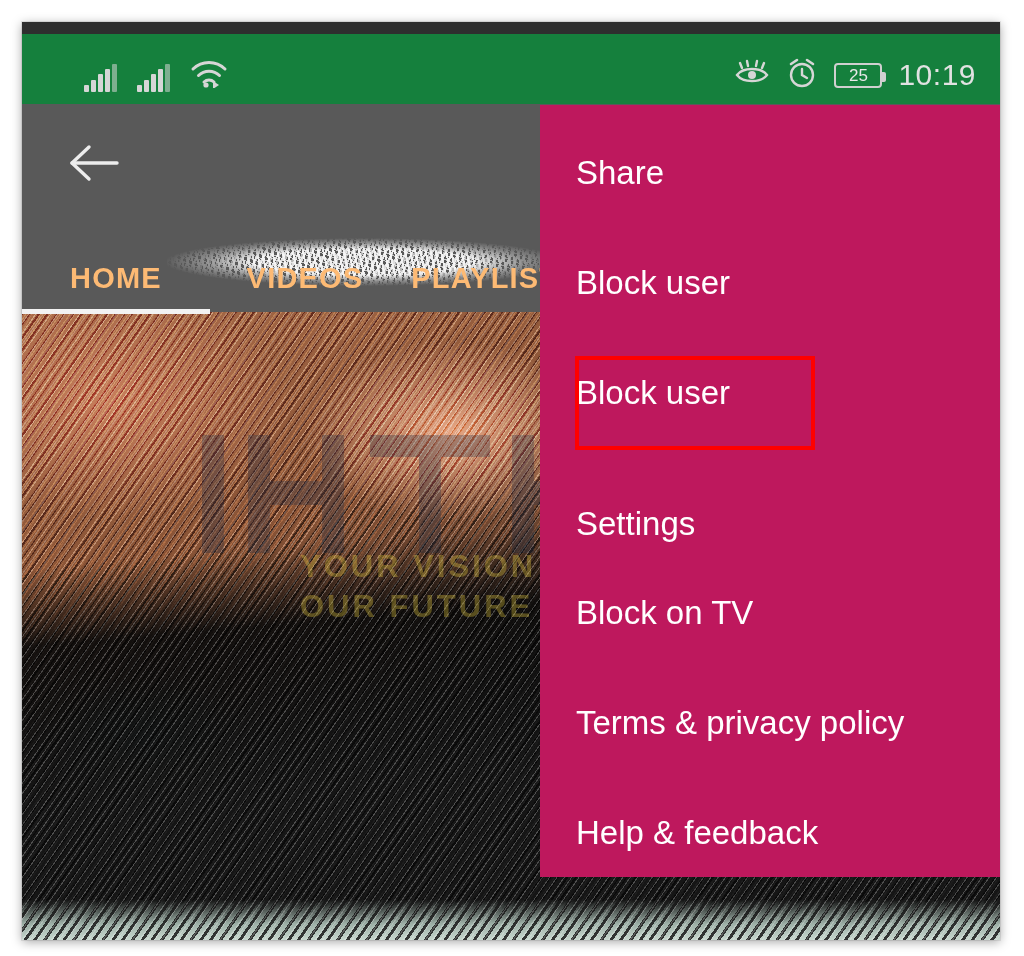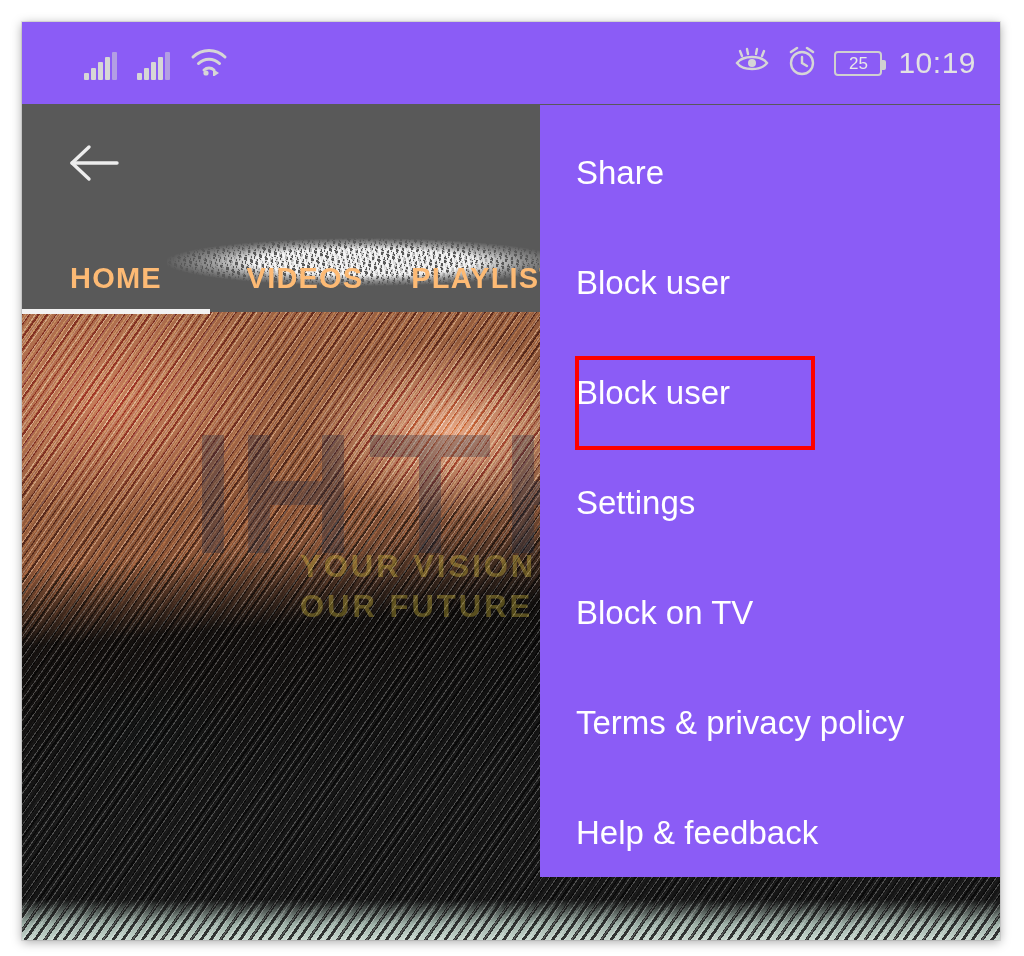--- a/index.html
+++ b/index.html
@@ -63,22 +63,22 @@
   }
   #art-foot::after {
     content:""; position:absolute; inset:0;
     background-image:repeating-linear-gradient(125deg,
       rgba(25,25,25,.85) 0px, rgba(25,25,25,.85) 3px,
       rgba(0,0,0,0) 3px, rgba(0,0,0,0) 8px);
   }
 
   
   #status-bar {
-    position:absolute; left:0; top:0; width:978px; height:82px;
-    background:#8b5cf6;
+    position:absolute; left:0; top:12px; width:978px; height:82px;
+    background:#15803d;
     display:flex; align-items:center;
     padding:0 24px 0 62px;
     color:#d8d8d8;
   }
   .sb-left { display:flex; align-items:flex-end; gap:20px; }
   .sb-right { margin-left:auto; display:flex; align-items:center; gap:16px; }
 
   .signal { display:flex; align-items:flex-end; gap:2px; height:26px; }
   .signal i { display:block; width:5px; background:#d6d6d6; border-radius:1px; }
   .signal i:nth-child(1){ height:7px; }
@@ -137,35 +137,35 @@
   #tab-videos   { width:190px; }
   #tab-playlists{ width:190px; overflow:hidden; }
   .tab.active::after {
     content:""; position:absolute; left:0; bottom:-2px;
     width:100%; height:5px; background:#f2f2f2;
   }
 
   
   #overflow-menu {
     position:absolute; left:518px; top:83px; width:460px; height:772px;
-    background:#8b5cf6;
+    background:#be185d;
     z-index:5;
     padding-left:10px;
   }
   .menu-item {
     position:absolute; left:0; width:460px; height:92px;
     display:flex; align-items:center;
     padding-left:36px;
     color:#ffffff; font-size:33px;
     white-space:nowrap;
   }
   .menu-item[data-idx="0"]{ top:22px;  }
   .menu-item[data-idx="1"]{ top:132px; }
   .menu-item[data-idx="2"]{ top:242px; }
-  .menu-item[data-idx="3"]{ top:352px;text-align:right; }
+  .menu-item[data-idx="3"]{ top:373px;text-align:right; }
   .menu-item[data-idx="4"]{ top:462px; }
   .menu-item[data-idx="5"]{ top:572px;text-align:center; }
   .menu-item[data-idx="6"]{ top:682px; }
 
   
   #report-highlight {
     position:absolute; left:35px; top:251px;
     width:240px; height:94px;
     border:4px solid #ff0000;
     z-index:6; pointer-events:none;

